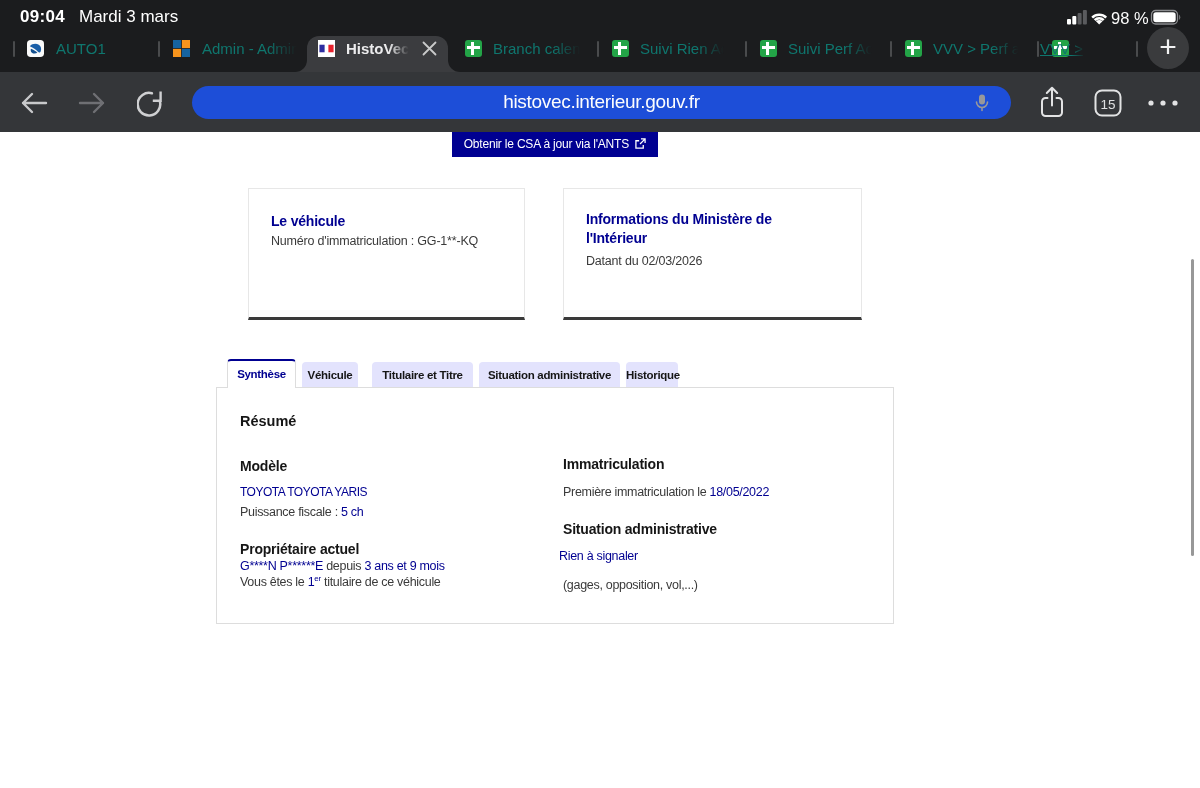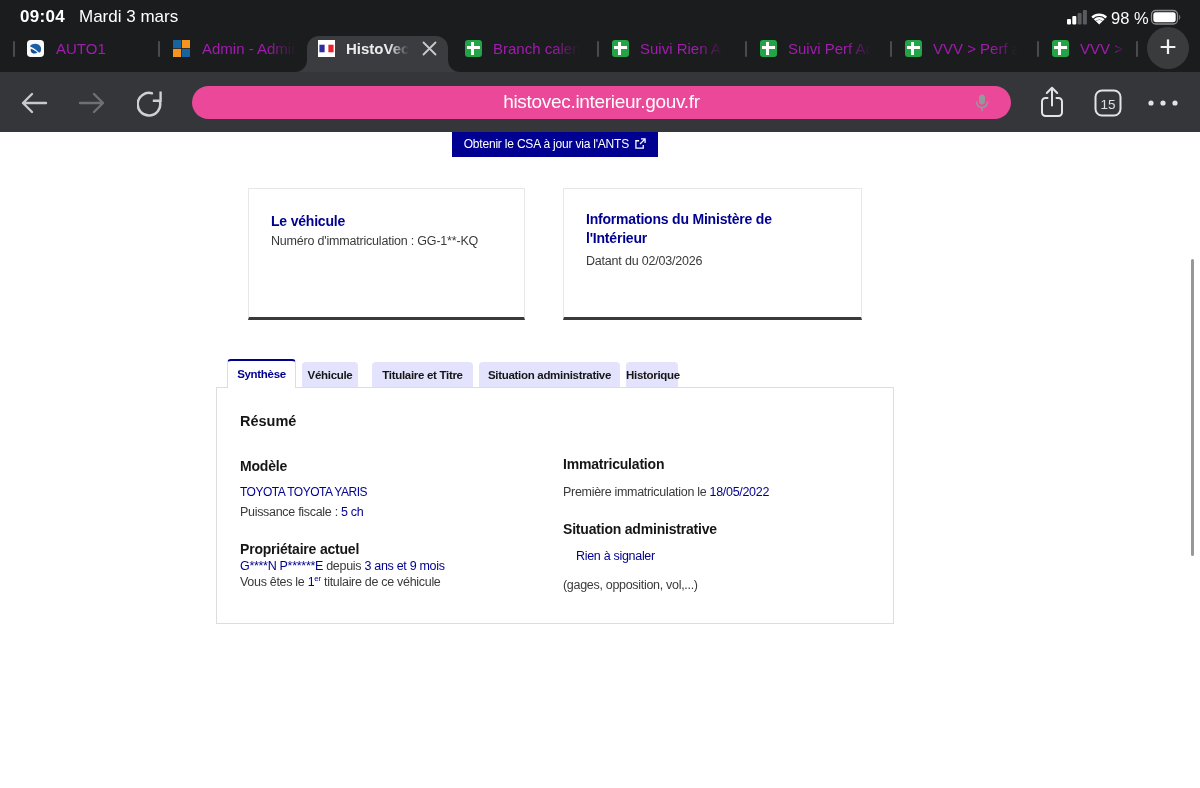--- a/index.html
+++ b/index.html
@@ -10,38 +10,38 @@
   #stage { position:relative; width:1200px; height:788px; }
 
   
   #topdark { left:0; top:0; width:1200px; height:72px; background:#1b1c1e; }
   #statusL { left:20px; top:7px; color:#fff; font-size:17px; }
   #statusL b { font-weight:700; letter-spacing:.3px; }
   #statusL span { margin-left:14px; font-weight:400; }
   #statusR { right:17px; top:6px; height:22px; color:#fff; }
 
   
-  .tabtxt { color:#a21caf; font-size:15px; white-space:nowrap; top:40px; }
+  .tabtxt { color:#0f766e; font-size:15px; white-space:nowrap; top:40px; }
   .fade { -webkit-mask-image:linear-gradient(90deg,#000 65%,transparent 95%); }
   .tsep { top:41px; width:2px; height:16px; background:#4a4b4d; border-radius:1px; }
   #activetab { left:307px; top:36px; width:141px; height:36px; background:#3b3c3f;
     border-radius:12px 12px 0 0; }
   #plusbtn { left:1147px; top:27px; width:42px; height:42px; border-radius:50%;
     background:#3a3b3d; color:#f2f2f3; text-align:center; line-height:39px;
     font-size:30px; font-weight:400; }
 
   
   .fav { top:40px; width:17px; height:17px; }
   .gsheet { background:#23a447; border-radius:3px; position:absolute; width:17px; height:17px; }
   .gsheet:before { content:""; position:absolute; left:6px; top:2px; width:2.6px; height:13px; background:#fff; }
   .gsheet:after { content:""; position:absolute; left:2px; top:6px; width:13px; height:2.6px; background:#fff; }
 
   
   #navbar { left:0; top:72px; width:1200px; height:60px; background:#343639; }
-  #urlpill { left:192px; top:14px; width:819px; height:33px; border-radius:17px; background:#ec4899; }
+  #urlpill { left:192px; top:14px; width:819px; height:33px; border-radius:17px; background:#1d4ed8; }
   #urltxt { width:100%; text-align:center; top:5px; color:#fdfdfd; font-size:19px; letter-spacing:-0.3px; }
 
   
   #csabtn { left:452px; top:132px; width:206px; height:25px; background:#000091;
     color:#fff; font-size:12px; letter-spacing:-0.2px; text-align:center; line-height:25px; }
   .card { top:188px; height:132px; background:#fff; border:1px solid #e7e7e7; border-bottom:3px solid #3a3a3a; }
   #card1 { left:248px; width:277px; }
   #card2 { left:563px; width:299px; }
   .cardtitle { color:#000091; font-weight:700; font-size:14px; letter-spacing:-0.2px; }
   .cardbody { color:#3a3a3a; font-size:12.5px; letter-spacing:-0.2px; }
@@ -133,21 +133,21 @@
   <div class="abs gsheet" style="left:612px; top:40px;"></div>
   <div class="abs aa tabtxt fade" style="left:640px; width:88px; overflow:hidden;">Suivi Rien Ad</div>
   <div class="abs tsep" style="left:745px"></div>
   <div class="abs gsheet" style="left:760px; top:40px;"></div>
   <div class="abs aa tabtxt fade" style="left:788px; width:88px; overflow:hidden;">Suivi Perf Ac</div>
   <div class="abs tsep" style="left:890px"></div>
   <div class="abs gsheet" style="left:905px; top:40px;"></div>
   <div class="abs aa tabtxt fade" style="left:933px; width:90px; overflow:hidden;">VVV &gt; Perf a</div>
   <div class="abs tsep" style="left:1037px"></div>
   <div class="abs gsheet" style="left:1052px; top:40px;"></div>
-  <div class="abs aa tabtxt fade" style="left:1080px; width:48px; overflow:hidden;">VVV &gt;</div>
+  <div class="abs aa tabtxt fade" style="left:1040px; width:48px; overflow:hidden;text-decoration:underline;">VVV &gt;</div>
   <div class="abs tsep" style="left:1136px"></div>
   <div class="abs aa" id="plusbtn">+</div>
 
   <div class="abs" id="navbar">
     <div class="abs" id="urlpill">
       <div class="abs aa" id="urltxt">histovec.interieur.gouv.fr</div>
       <svg class="abs" style="left:780px; top:7px" width="20" height="20" viewBox="0 0 20 20">
         <g stroke="#97989b" stroke-width="1.6" fill="none" stroke-linecap="round">
           <rect x="7" y="1.5" width="6" height="10" rx="3" fill="#97989b" stroke="none"></rect>
           <path d="M4.5 9 a5.5 5.5 0 0 0 11 0"></path>
@@ -220,18 +220,18 @@
     <div class="h3" style="left:24px; top:71px;">Modèle</div>
     <div class="line blue" style="left:24px; top:98px; font-size:12px; letter-spacing:-0.5px;">TOYOTA TOYOTA YARIS</div>
     <div class="line" style="left:24px; top:118px;">Puissance fiscale : <span class="blue">5 ch</span></div>
     <div class="h3" style="left:24px; top:154px;">Propriétaire actuel</div>
     <div class="line" style="left:24px; top:172px;"><span class="blue">G****N P******E</span> depuis <span class="blue">3 ans et 9 mois</span></div>
     <div class="line" style="left:24px; top:187px;">Vous êtes le <span class="blue">1<sup style="font-size:8px">er</sup></span> titulaire de ce véhicule</div>
 
     <div class="h3" style="left:347px; top:69px;">Immatriculation</div>
     <div class="line" style="left:347px; top:98px;">Première immatriculation le <span class="blue">18/05/2022</span></div>
     <div class="h3" style="left:347px; top:134px;">Situation administrative</div>
-    <div class="line blue" style="left:360px; top:162px;text-align:right;">Rien à signaler</div>
+    <div class="line blue" style="left:343px; top:162px;text-align:right;">Rien à signaler</div>
     <div class="line" style="left:347px; top:191px;">(gages, opposition, vol,...)</div>
   </div>
 
   <div class="abs" id="sbar"></div>
 </div>
 
 </body></html>

